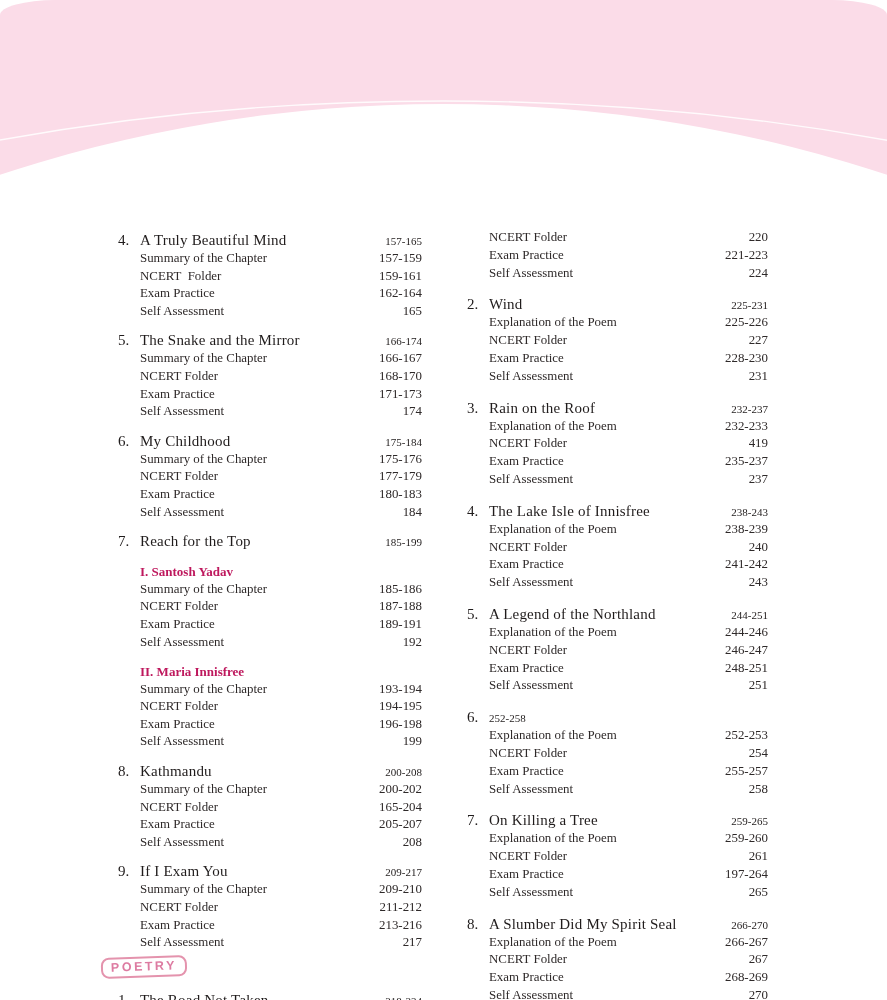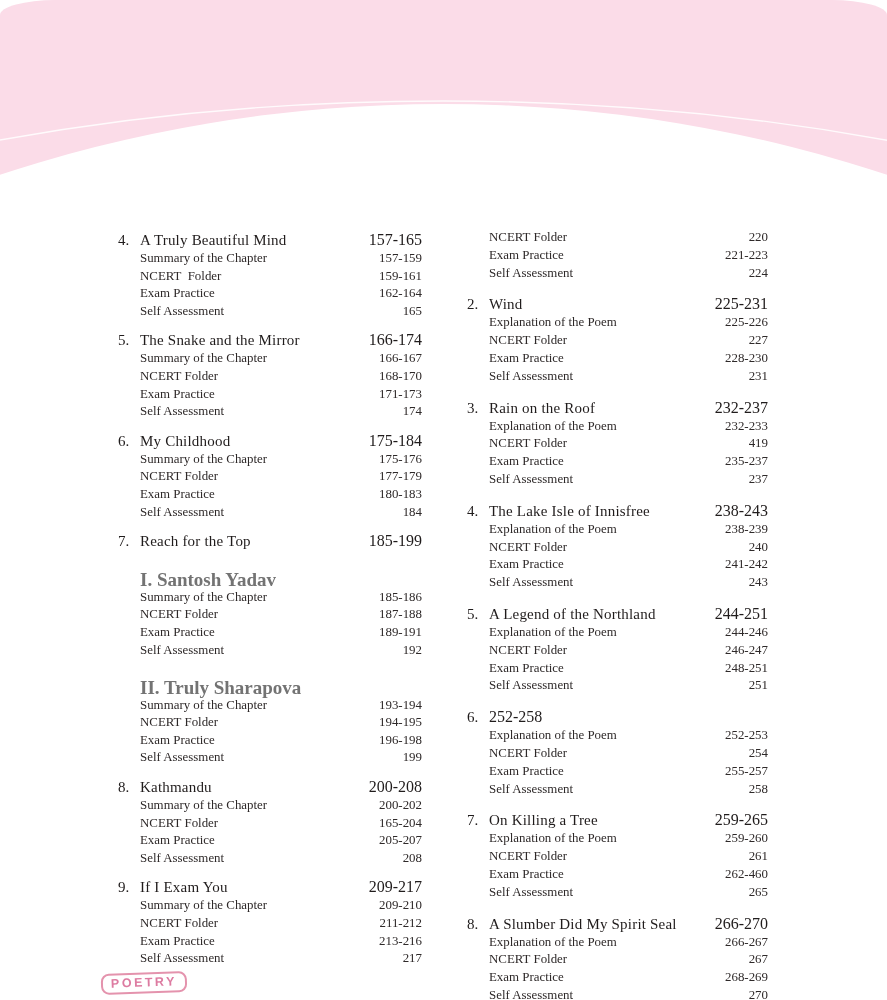--- a/index.html
+++ b/index.html
@@ -12,29 +12,29 @@
   .col-left{left:118px;top:230px;width:304px;}
   .col-right{left:467px;top:229px;width:301px;}
 
   .chapter-row{display:flex;align-items:baseline;height:20px;line-height:20px;
     font-size:15px;color:#201c1c;}
   .col-left .chapter-row{margin-top:10px;}
   .col-right .chapter-row{margin-top:12px;}
   .toc-col > .chapter-row:first-child{margin-top:0;}
   .chapter-num{flex:none;width:22px;}
   .chapter-title{flex:1;white-space:pre;letter-spacing:.2px;}
-  .chapter-pages{flex:none;font-size:16px;}
+  .chapter-pages{flex:none;font-size:11px;}
 
   .sub-row{display:flex;align-items:baseline;padding-left:22px;
     font-size:12.9px;color:#2e2929;}
   .col-left .sub-row{height:17.6px;line-height:17.6px;}
   .col-right .sub-row{height:17.8px;line-height:17.8px;}
   .sub-label{flex:1;white-space:pre;}
   .sub-pages{flex:none;}
-  .sub-row.heading{font-weight:bold;color:#737373;margin-top:20px;font-size:19px;}
+  .sub-row.heading{font-weight:bold;color:#be185d;margin-top:12px;font-size:13px;}
 
   .badge-wrap{margin-top:6px;height:22px;}
   .badge{display:inline-block;margin-left:-17px;padding:1px 8px 2px 8px;
     border:2px solid #e493ad;border-radius:8px;background:#fff;
     color:#dd7ba1;font-family:"Liberation Sans","DejaVu Sans",sans-serif;
     font-weight:bold;font-size:12.5px;letter-spacing:2.5px;
     transform:rotate(-2deg);transform-origin:left center;}
 </style>
 </head>
 <body>
@@ -131,21 +131,21 @@
       </div>
       <div class="sub-row">
         <span class="sub-label">Exam Practice</span>
         <span class="sub-pages">189-191</span>
       </div>
       <div class="sub-row">
         <span class="sub-label">Self Assessment</span>
         <span class="sub-pages">192</span>
       </div>
       <div class="sub-row heading">
-        <span class="sub-label">II. Truly Sharapova</span>
+        <span class="sub-label">II. Maria Innisfree</span>
       </div>
       <div class="sub-row">
         <span class="sub-label">Summary of the Chapter</span>
         <span class="sub-pages">193-194</span>
       </div>
       <div class="sub-row">
         <span class="sub-label">NCERT Folder</span>
         <span class="sub-pages">194-195</span>
       </div>
       <div class="sub-row">
@@ -334,21 +334,21 @@
       <div class="sub-row">
         <span class="sub-label">Explanation of the Poem</span>
         <span class="sub-pages">259-260</span>
       </div>
       <div class="sub-row">
         <span class="sub-label">NCERT Folder</span>
         <span class="sub-pages">261</span>
       </div>
       <div class="sub-row">
         <span class="sub-label">Exam Practice</span>
-        <span class="sub-pages">262-460</span>
+        <span class="sub-pages">197-264</span>
       </div>
       <div class="sub-row">
         <span class="sub-label">Self Assessment</span>
         <span class="sub-pages">265</span>
       </div>
       <div class="chapter-row">
         <span class="chapter-num">8.</span>
         <span class="chapter-title">A Slumber Did My Spirit Seal</span>
         <span class="chapter-pages">266-270</span>
       </div>

